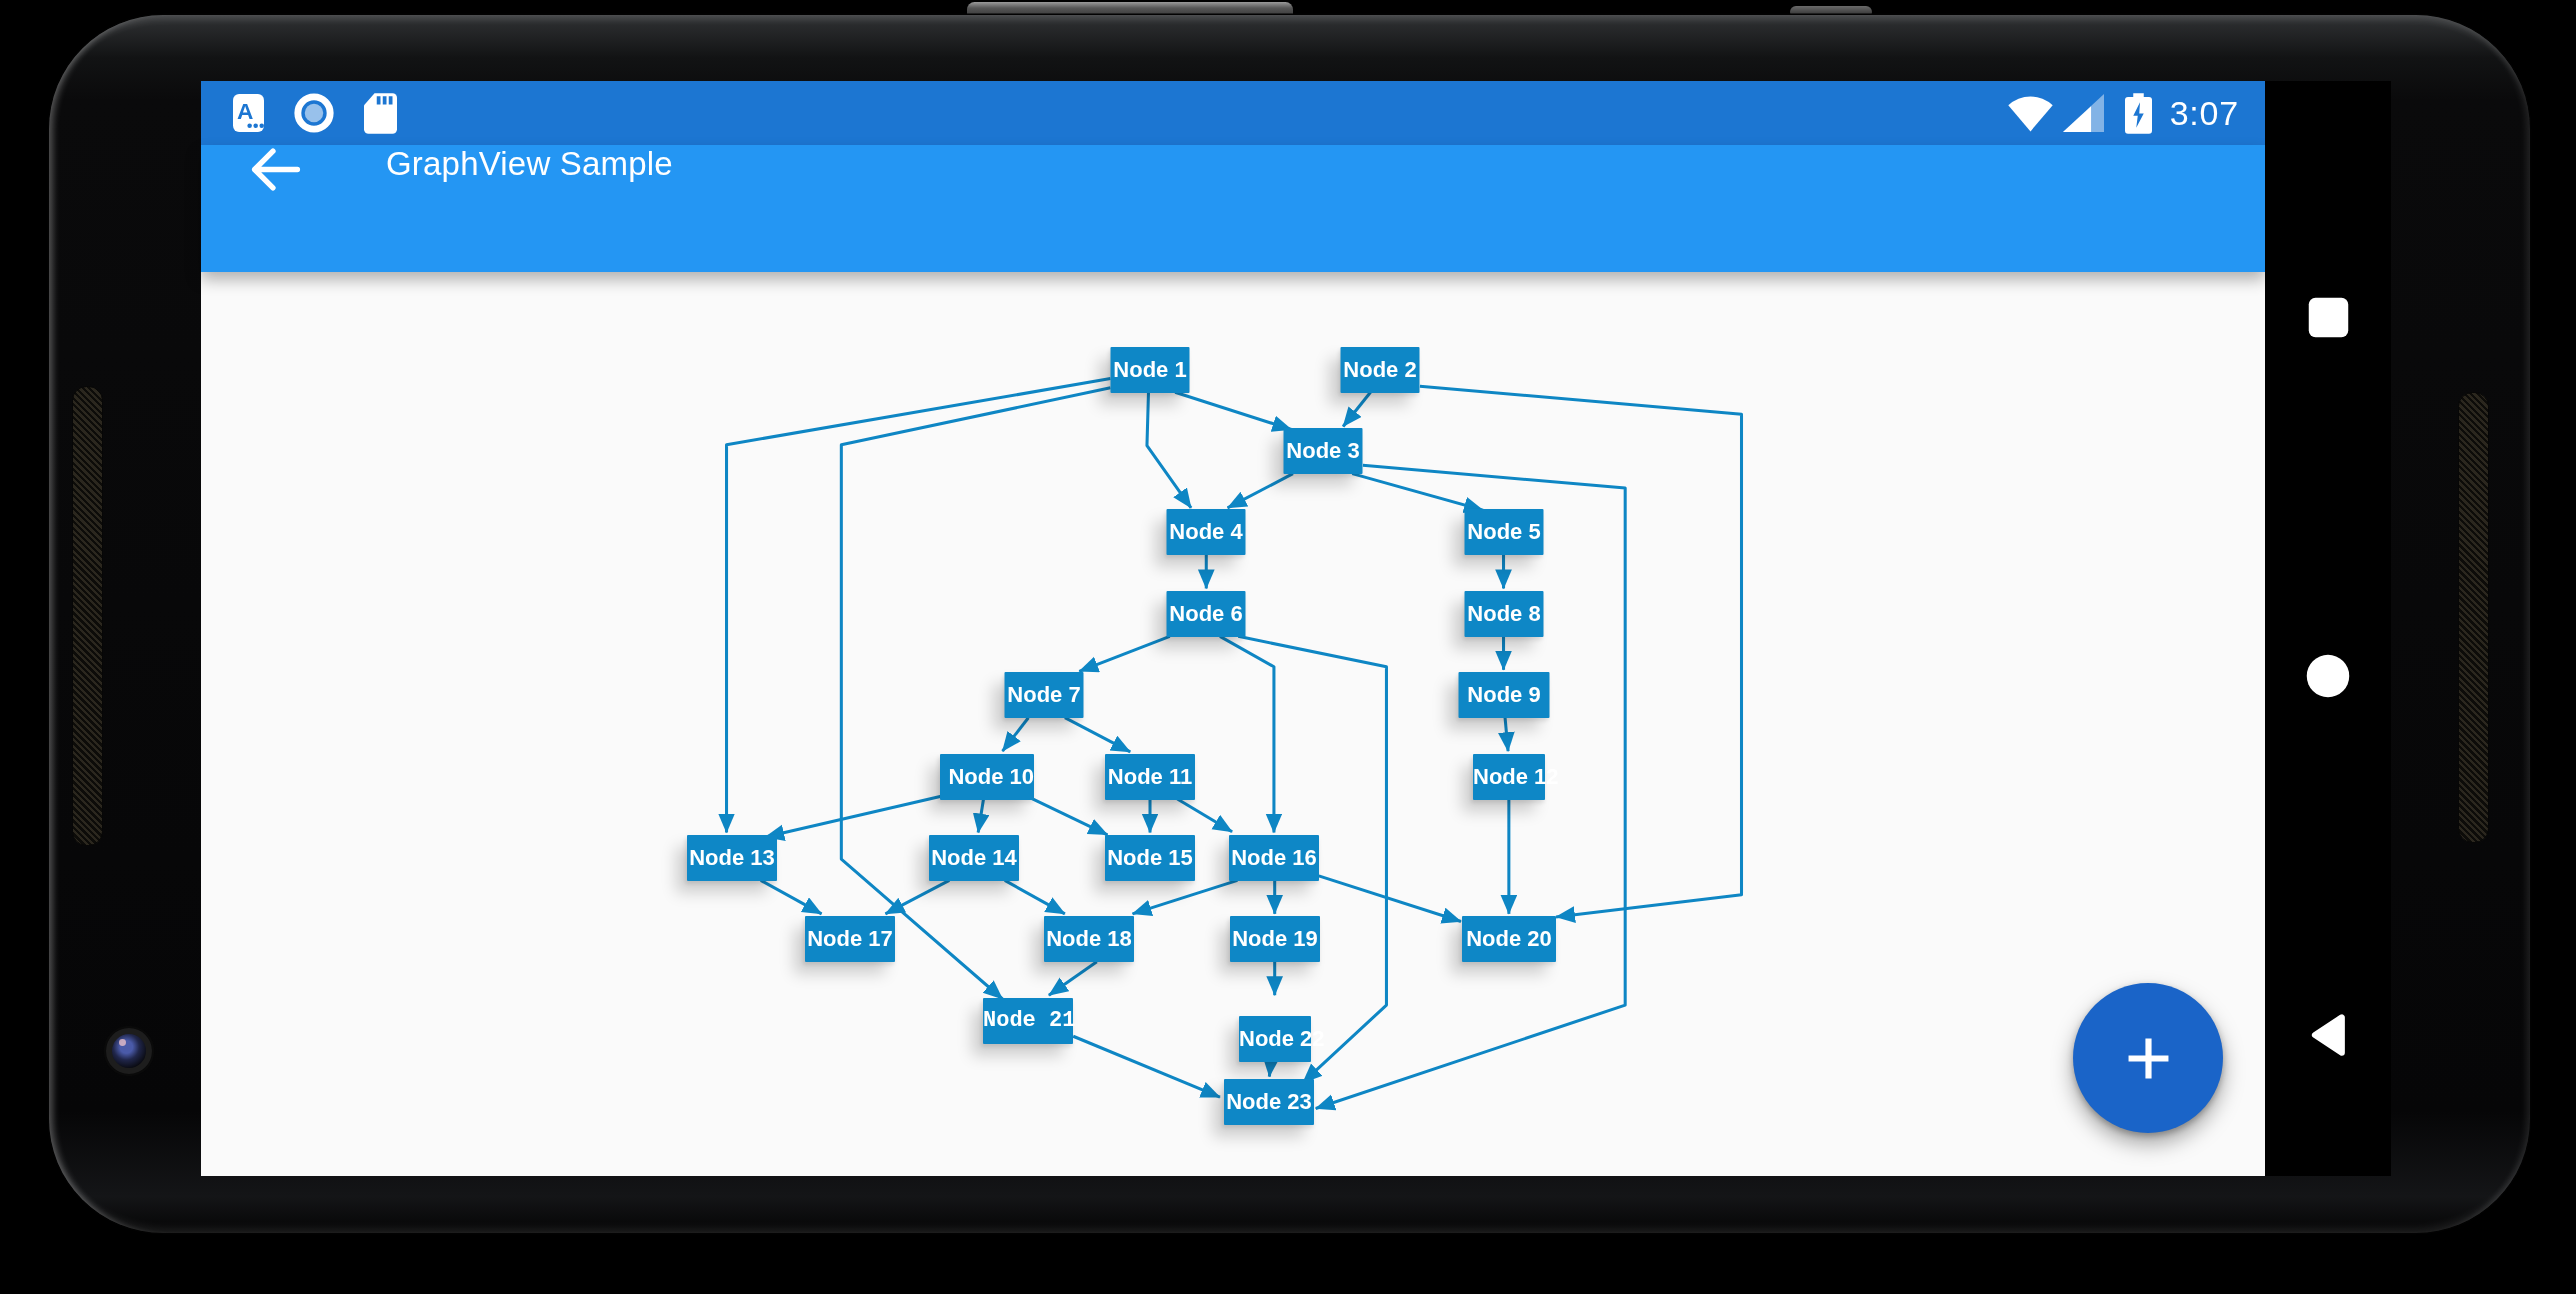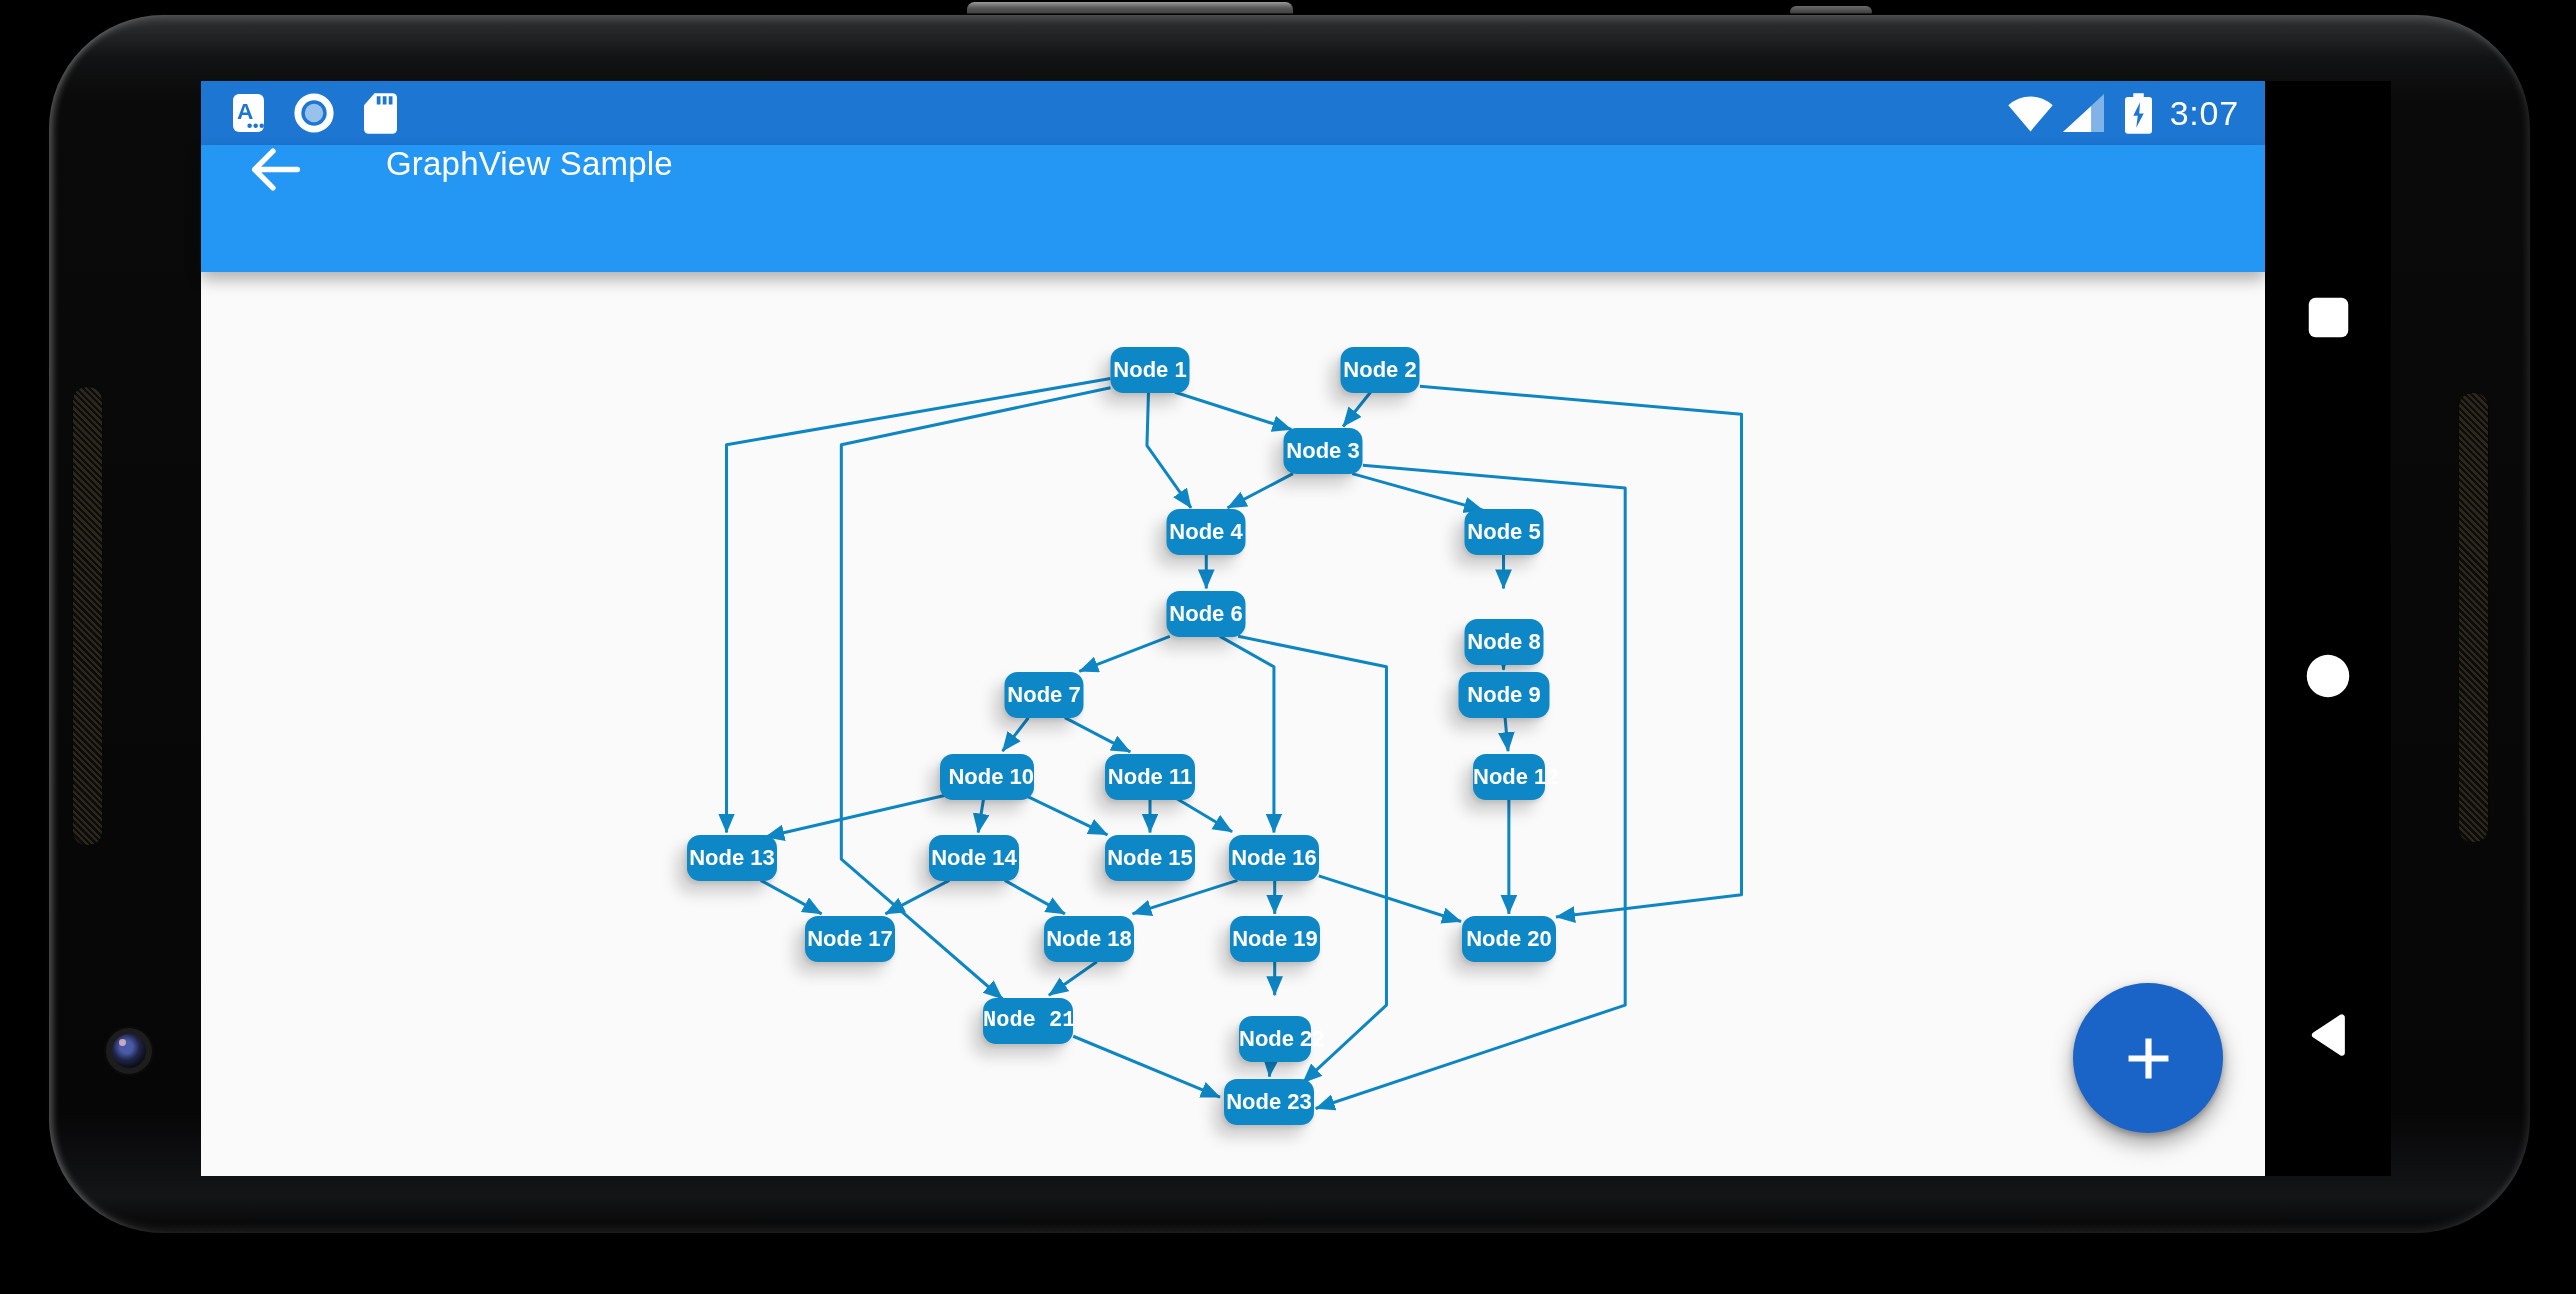--- a/index.html
+++ b/index.html
@@ -48,21 +48,21 @@
   .nav-bar{position:absolute;right:0;top:0;width:126px;height:1095px;background:var(--navbg);
       display:flex;flex-direction:column;align-items:center;justify-content:space-between;
       padding:213px 0 118px 0;box-sizing:border-box;z-index:3;}
   .nav-btn{width:46px;height:46px;display:flex;align-items:center;justify-content:center;background:none;border:none;padding:0;}
 
   
   #edge-layer{position:absolute;left:0;top:0;width:2576px;height:1294px;z-index:5;pointer-events:none;}
   #node-layer{position:absolute;left:0;top:0;width:2576px;height:1294px;z-index:6;pointer-events:none;}
   .gnode{position:absolute;transform:translate(-50%,-50%);height:46px;line-height:46px;
       background:var(--node);color:#fff;font-size:22px;font-weight:bold;text-align:center;
-      border-radius:13px;box-shadow:-10.6px 12px 15px rgba(0,0,0,.17), -1.5px 3px 4.6px rgba(0,0,0,.10);
+      border-radius:1px;box-shadow:-10.6px 12px 15px rgba(0,0,0,.17), -1.5px 3px 4.6px rgba(0,0,0,.10);
       pointer-events:auto;white-space:nowrap;box-sizing:border-box;}
 
   .fab{position:absolute;left:2073px;top:983px;width:150px;height:150px;border-radius:50%;
       background:var(--fab);z-index:7;border:none;display:flex;align-items:center;justify-content:center;
       box-shadow:0 10.6px 21px rgba(0,0,0,.35), 0 3px 6px rgba(0,0,0,.25);}
 </style>
 </head>
 <body>
 
 <div id="canvas">
@@ -185,21 +185,21 @@
       </g>
   </svg>
   <div id="node-layer">
       <div class="gnode" style="left: 1150px; top: 370px; width: 79px;">Node 1</div>
       <div class="gnode" style="left: 1380px; top: 370px; width: 79px;">Node 2</div>
       <div class="gnode" style="left: 1323px; top: 451px; width: 79px;">Node 3</div>
       <div class="gnode" style="left: 1206px; top: 532px; width: 79px;">Node 4</div>
       <div class="gnode" style="left: 1504px; top: 532px; width: 79px;">Node 5</div>
       <div class="gnode" style="left: 1206px; top: 614px; width: 79px;">Node 6</div>
       <div class="gnode" style="left: 1044px; top: 695px; width: 79px;">Node 7</div>
-      <div class="gnode" style="left: 1504px; top: 614px; width: 79px; margin-top: 28px;">Node 8</div>
+      <div class="gnode" style="left: 1504px; top: 614px; width: 79px;">Node 8</div>
       <div class="gnode" style="left: 1504px; top: 695px; width: 91px;">Node 9</div>
       <div class="gnode" style="left: 987px; top: 777px; width: 94px; text-align: right;">Node 10</div>
       <div class="gnode" style="left: 1150px; top: 777px; width: 90px;">Node 11</div>
       <div class="gnode" style="left: 1509px; top: 777px; width: 72px;">Node 12</div>
       <div class="gnode" style="left: 732px; top: 858px; width: 90px;">Node 13</div>
       <div class="gnode" style="left: 974px; top: 858px; width: 90px;">Node 14</div>
       <div class="gnode" style="left: 1150px; top: 858px; width: 90px;">Node 15</div>
       <div class="gnode" style="left: 1274px; top: 858px; width: 90px;">Node 16</div>
       <div class="gnode" style="left: 850px; top: 939px; width: 90px;">Node 17</div>
       <div class="gnode" style="left: 1089px; top: 939px; width: 90px;">Node 18</div>

